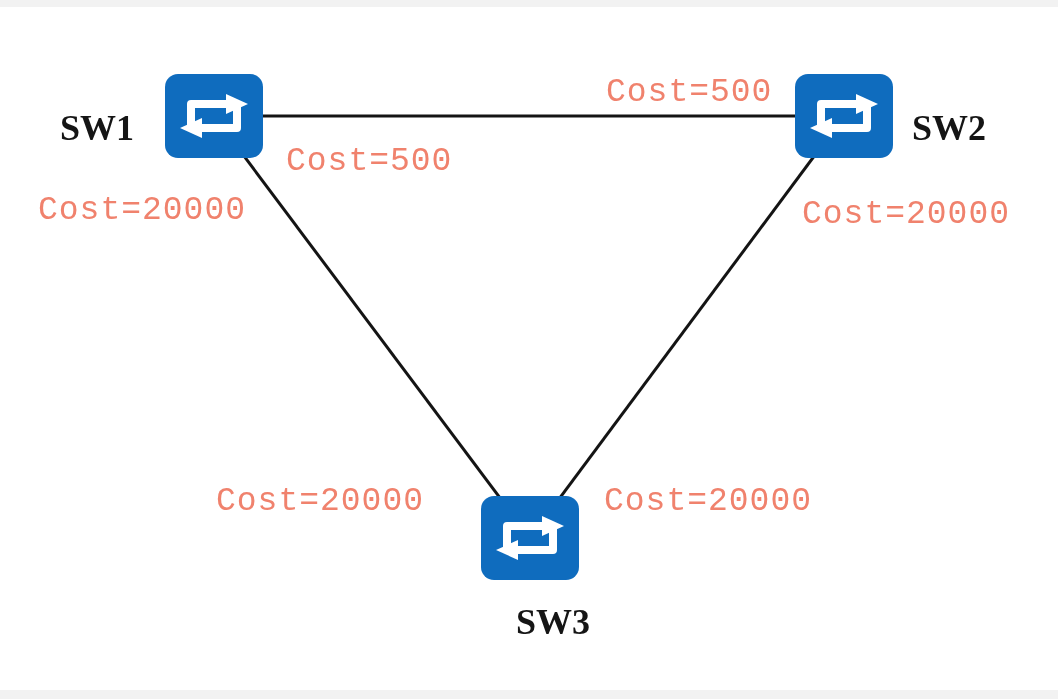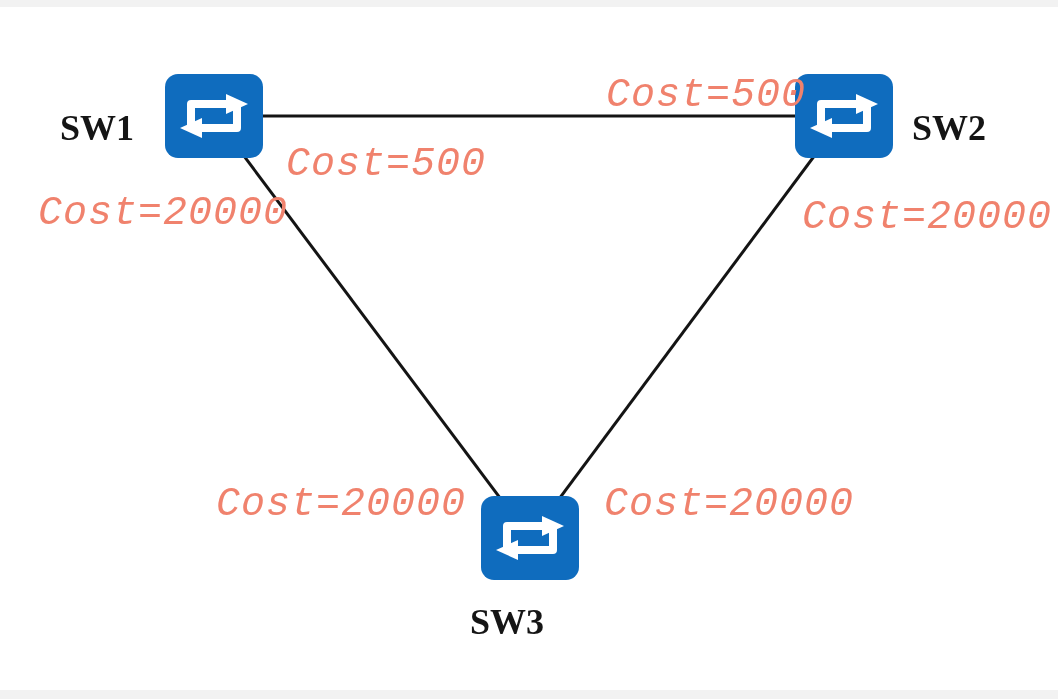--- a/index.html
+++ b/index.html
@@ -50,35 +50,34 @@
     font-family: "Liberation Serif", serif;
     font-weight: bold;
     font-size: 36px;
     color: #151515;
     white-space: nowrap;
     line-height: 1;
   }
   .cost-label {
     position: absolute;
     font-family: "Liberation Mono", monospace;
-    font-size: 40px;
+    font-size: 33px;
     color: #f0826d;
     white-space: nowrap;
     line-height: 1;
     letter-spacing: 1px;
-    font-style: italic;
   }
   
   #node-sw1 { left: 164px; top: 73px; }
   #node-sw2 { left: 794px; top: 73px; }
   #node-sw3 { left: 480px; top: 495px; }
   
   #label-sw1 { left: 60px;  top: 110px; }
   #label-sw2 { left: 912px; top: 110px; }
-  #label-sw3 { left: 470px; top: 604px; width: 120px; text-align: left; }
+  #label-sw3 { left: 470px; top: 604px; width: 120px; text-align: right; }
   
   #cost-top-near-sw2    { left: 606px; top: 76px; }
   #cost-top-near-sw1    { left: 286px; top: 145px; }
   #cost-left-near-sw1   { left: 38px;  top: 194px; }
   #cost-right-near-sw2  { left: 802px; top: 198px; }
   #cost-left-near-sw3   { left: 216px; top: 485px; }
   #cost-right-near-sw3  { left: 604px; top: 485px; }
 </style>
 </head>
 <body>

